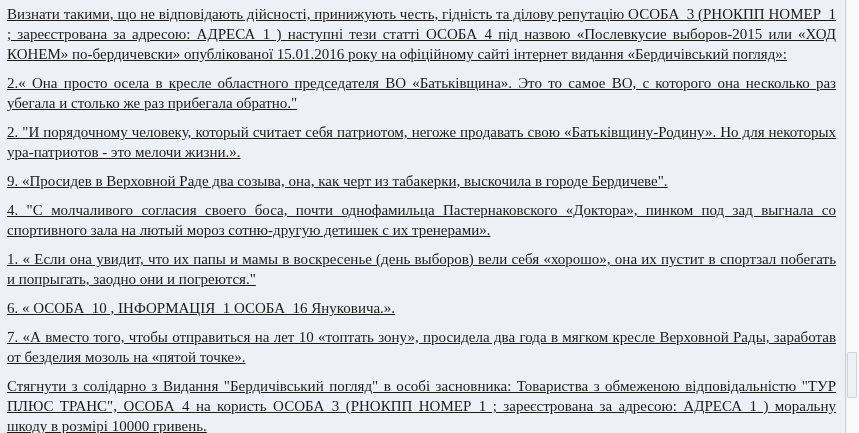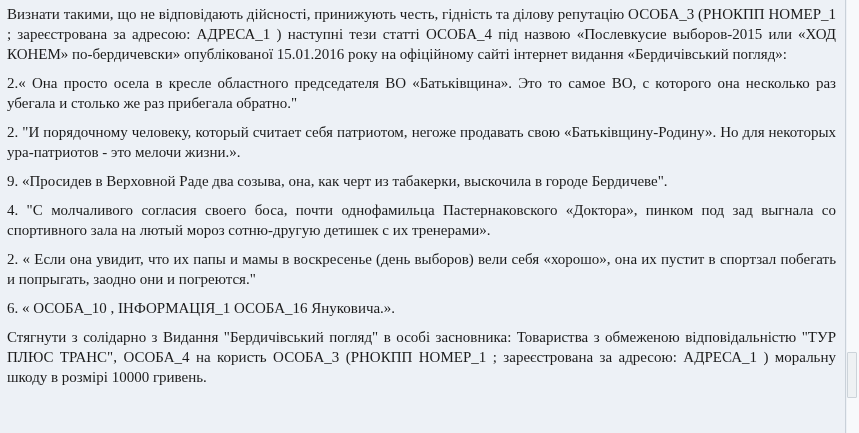--- a/index.html
+++ b/index.html
@@ -25,20 +25,21 @@
     top: 0;
     width: 846px;
     height: 433px;
     box-sizing: border-box;
     padding: 4px 9px 0 7px;
     border-right: 1px solid #c9d1d9;
     font-size: 15px;
     line-height: 20px;
     color: #1b1b1b;
     text-align: justify;
+    text-decoration: underline;
   }
   .para {
     margin: 0 0 9px 0;
   }
   .gutter {
     position: absolute;
     right: 0;
     top: 0;
     width: 12px;
     height: 433px;
@@ -58,19 +59,20 @@
 </head>
 <body>
 
 <div class="viewport">
   <div class="content">
     <p class="para">Визнати такими, що не відповідають дійсності, принижують честь, гідність та ділову репутацію ОСОБА_3 (РНОКПП НОМЕР_1 ; зареєстрована за адресою: АДРЕСА_1 ) наступні тези статті ОСОБА_4 під назвою «Послевкусие выборов-2015 или «ХОД КОНЕМ» по-бердичевски» опублікованої 15.01.2016 року на офіційному сайті інтернет видання «Бердичівський погляд»:</p>
     <p class="para">2.« Она просто осела в кресле областного председателя ВО «Батьківщина». Это то самое ВО, с которого она несколько раз убегала и столько же раз прибегала обратно."</p>
     <p class="para">2. "И порядочному человеку, который считает себя патриотом, негоже продавать свою «Батьківщину-Родину». Но для некоторых ура-патриотов - это мелочи жизни.».</p>
     <p class="para">9. «Просидев в Верховной Раде два созыва, она, как черт из табакерки, выскочила в городе Бердичеве".</p>
     <p class="para">4. "С молчаливого согласия своего боса, почти однофамильца Пастернаковского «Доктора», пинком под зад выгнала со спортивного зала на лютый мороз сотню-другую детишек с их тренерами».</p>
-    <p class="para">2. « Если она увидит, что их папы и мамы в воскресенье (день выборов) вели себя «хорошо», она их пустит в спортзал побегать и попрыгать, заодно они и погреются."</p>
+    <p class="para">1. « Если она увидит, что их папы и мамы в воскресенье (день выборов) вели себя «хорошо», она их пустит в спортзал побегать и попрыгать, заодно они и погреются."</p>
     <p class="para">6. « ОСОБА_10 , ІНФОРМАЦІЯ_1 ОСОБА_16 Януковича.».</p>
+    <p class="para">7. «А вместо того, чтобы отправиться на лет 10 «топтать зону», просидела два года в мягком кресле Верховной Рады, заработав от безделия мозоль на «пятой точке».</p>
     <p class="para">Стягнути з солідарно з Видання "Бердичівський погляд" в особі засновника: Товариства з обмеженою відповідальністю "ТУР ПЛЮС ТРАНС", ОСОБА_4 на користь ОСОБА_3 (РНОКПП НОМЕР_1 ; зареєстрована за адресою: АДРЕСА_1 ) моральну шкоду в розмірі 10000 гривень.</p>
   </div>
   <div class="gutter"></div>
   <div class="scroll-thumb"></div>
 </div>
 
 </body></html>

